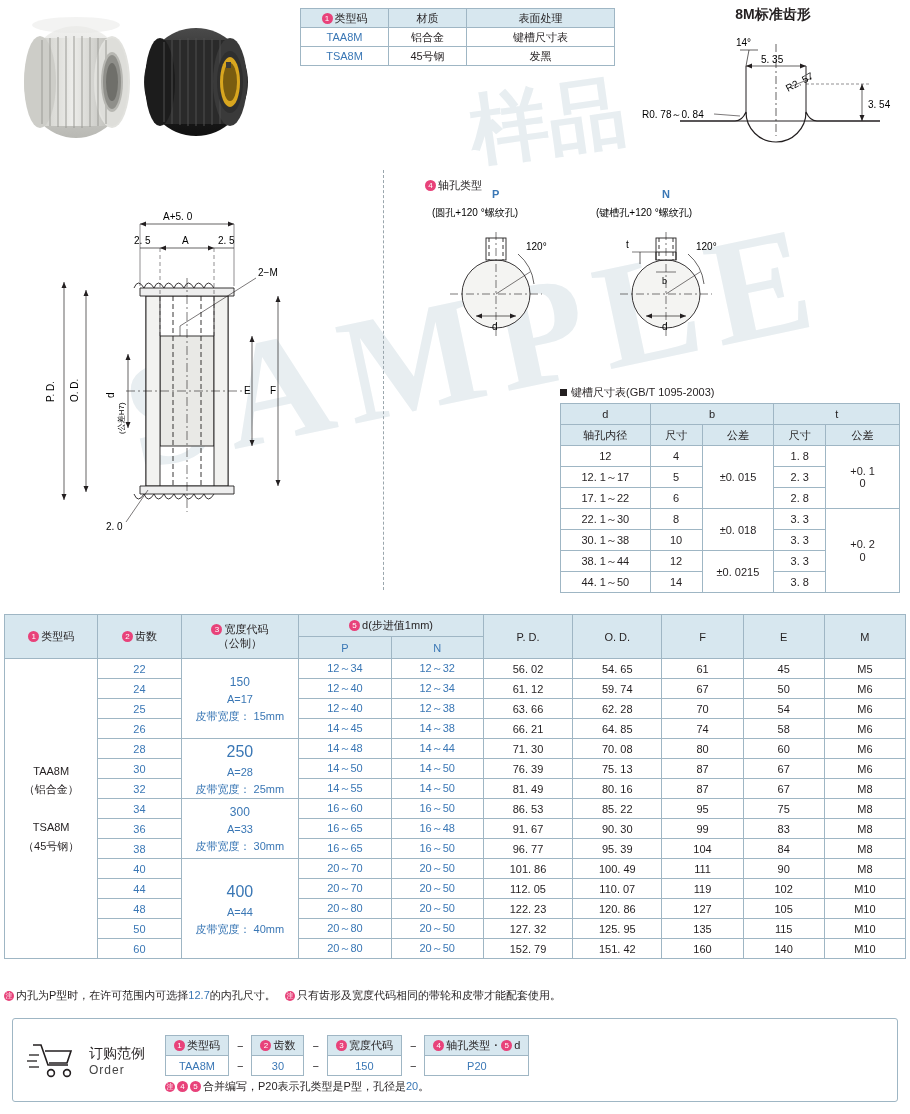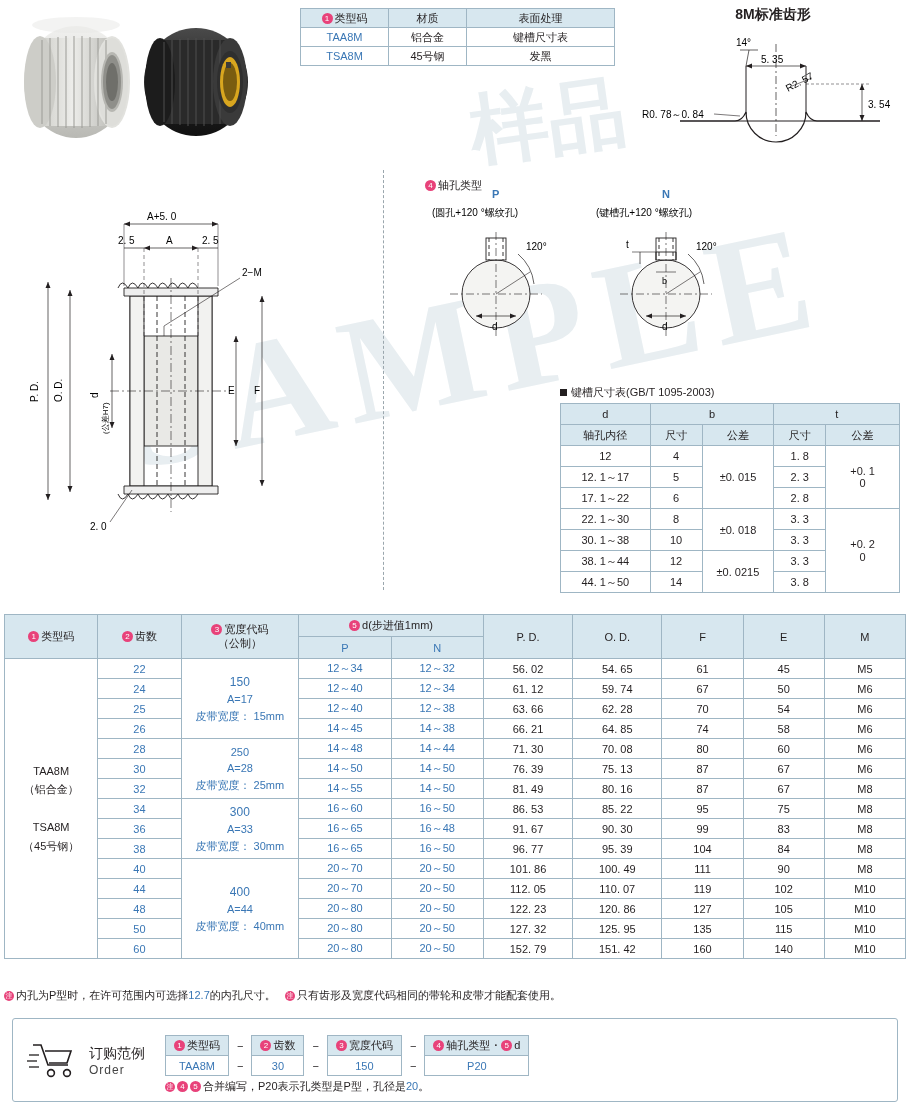--- a/index.html
+++ b/index.html
@@ -38,21 +38,21 @@
   .mat-table td { height:19px; padding:0 6px; font-size:11px; }
   .mat-table td.c1 { width:88px; }
   .mat-table td.c2 { width:78px;margin-top:32px; }
   .mat-table td.c3 { width:148px; }
 
   .tooth-profile { position:absolute; left:640px; top:6px; width:266px; height:170px; }
   .tp-title { font-size:14px; font-weight:bold; text-align:center; }
   .tp-note { font-size:11px; text-align:center; line-height:1.45; margin-top:4px; }
 
   
-  .mid-left { position:absolute; left:14px; top:186px; width:340px; height:410px;text-decoration:underline; }
+  .mid-left { position:absolute; left:30px; top:186px; width:340px; height:410px;text-decoration:underline; }
   .mid-right { position:absolute; left:400px; top:176px; width:350px; height:210px; }
 
   .divider { position:absolute; left:383px; top:170px; width:0; height:420px;
              border-left:1px dashed #9aa6ad; }
 
   .axis-title { position:absolute; left:425px; top:178px; font-size:11px; }
 
   
   .key-wrap { position:absolute; left:560px; top:385px; width:329px; }
   .key-title { font-size:11px; margin-bottom:3px; }
@@ -486,21 +486,21 @@
         <td>66. 21</td>
         <td>64. 85</td>
         <td>74</td>
         <td>58</td>
         <td>M6</td>
       </tr>
 
       <tr>
         <td class="blue">28</td>
         <td rowspan="3" class="blue" style="line-height:1.5">
-          <span style="font-size:11px">250</span><br>
+          <span style="font-size:16px">250</span><br>
           <span>A=28</span><br>
           <span>皮带宽度： 25mm</span>
         </td>
         <td class="blue">14～48</td>
         <td class="blue">14～44</td>
         <td>71. 30</td>
         <td>70. 08</td>
         <td>80</td>
         <td>60</td>
         <td>M6</td>
@@ -558,21 +558,21 @@
         <td>96. 77</td>
         <td>95. 39</td>
         <td>104</td>
         <td>84</td>
         <td>M8</td>
       </tr>
 
       <tr>
         <td class="blue">40</td>
         <td rowspan="5" class="blue" style="line-height:1.5">
-          <span style="font-size:12px">400</span><br>
+          <span style="font-size:16px">400</span><br>
           <span>A=44</span><br>
           <span>皮带宽度： 40mm</span>
         </td>
         <td class="blue">20～70</td>
         <td class="blue">20～50</td>
         <td>101. 86</td>
         <td>100. 49</td>
         <td>111</td>
         <td>90</td>
         <td>M8</td>

